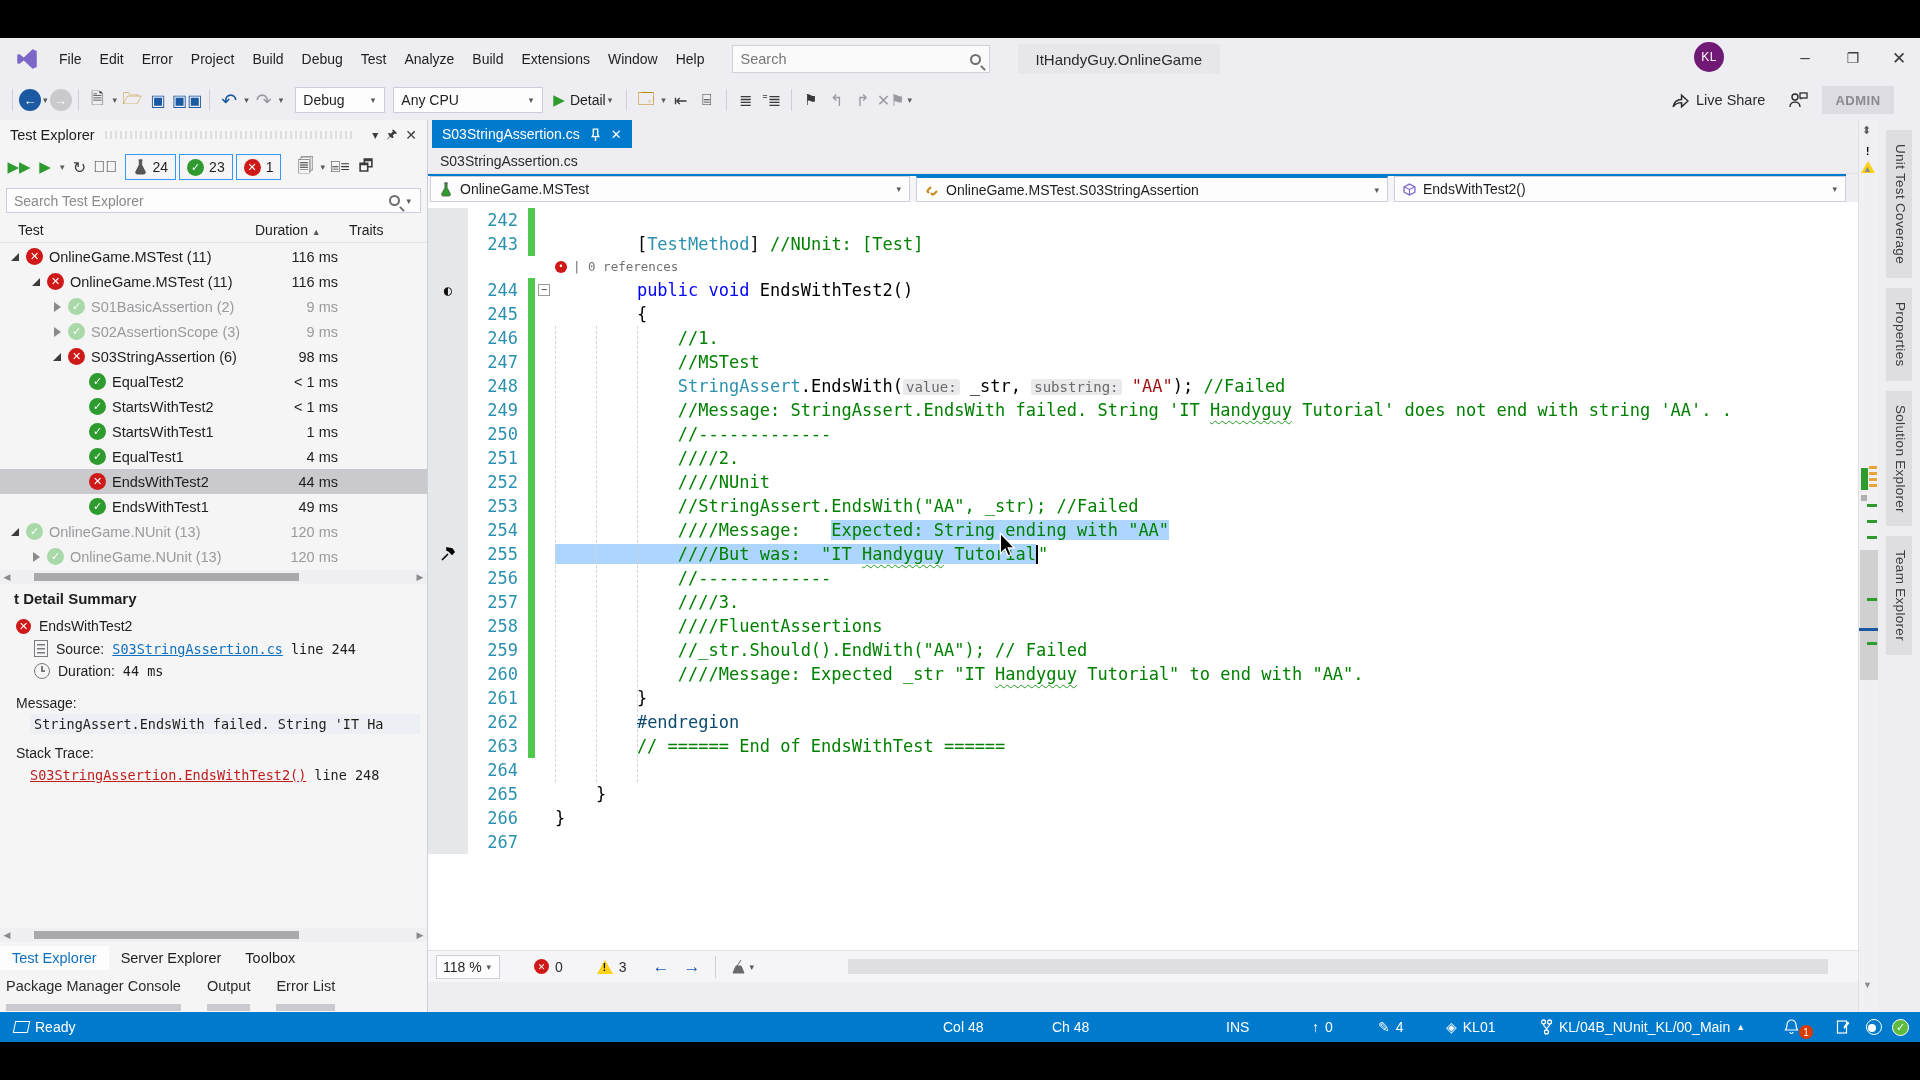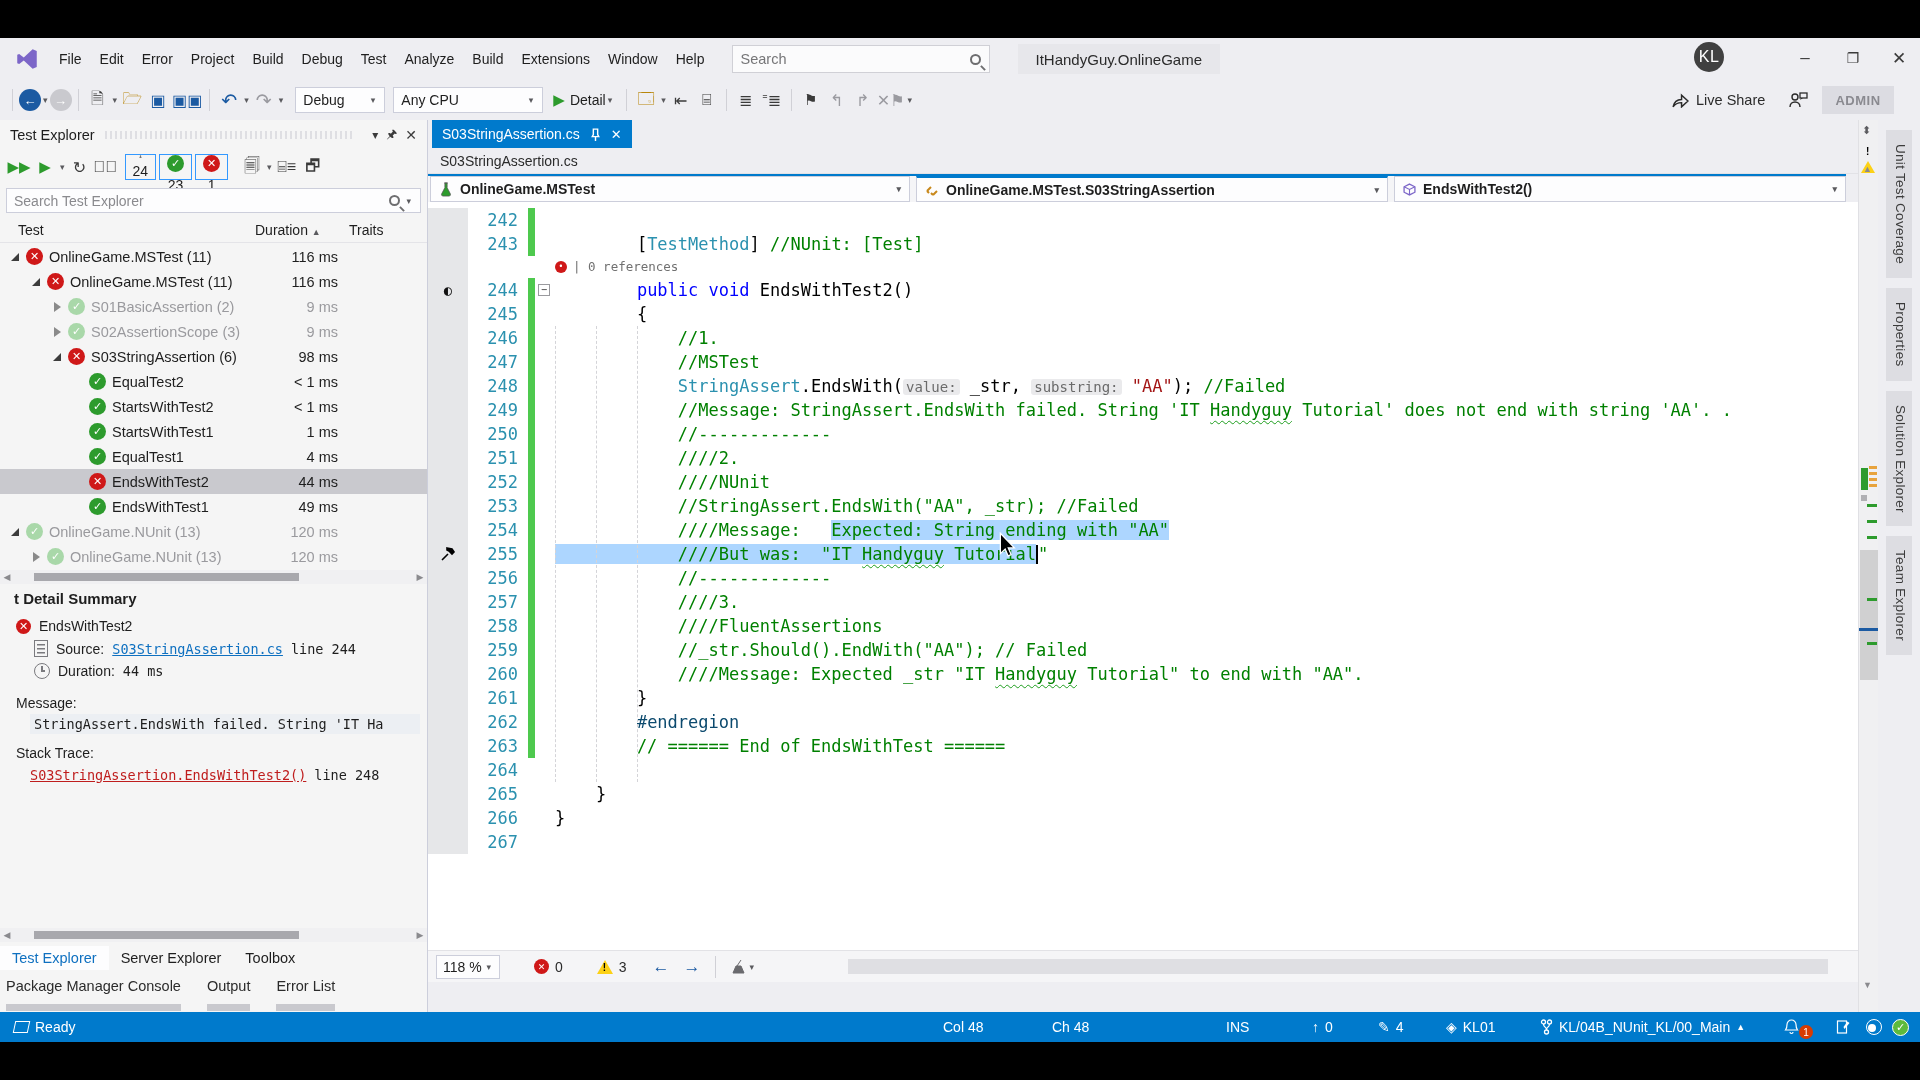--- a/index.html
+++ b/index.html
@@ -13,22 +13,22 @@
 
   
   #titlebar { position:absolute; top:38px; left:0; width:1920px; height:42px; background:#eeeef2; display:flex; align-items:center; }
   #vs-logo { width:26px; height:26px; margin:0 10px 0 14px; }
   .menu-item { padding:4px 9px; font-size:14px; color:#1e1e1e; cursor:default; }
   #search-box { width:258px; height:28px; background:#fbfbfc; border:1px solid #d0d0d6; margin-left:18px;
     display:flex; align-items:center; justify-content:space-between; padding:0 8px; color:#767678; font-size:14.5px; }
   .mag { width:11px; height:11px; border:2px solid #6e6e70; border-radius:50%; position:relative; display:inline-block; }
   .mag::after { content:""; position:absolute; width:2px; height:6px; background:#6e6e70; transform:rotate(-45deg); left:10px; top:9px; }
   #title-chip { margin-left:28px; background:#e7e7eb; height:30px; display:flex; align-items:center; padding:0 18px; font-size:15px; color:#2b2b2b; }
-  #avatar { position:absolute; left:1694px; top:4px; width:30px; height:30px; border-radius:50%; background:#404040; color:#fff;
-    font-size:16px; display:flex; align-items:center; justify-content:center; letter-spacing:0.5px; }
+  #avatar { position:absolute; left:1694px; top:4px; width:30px; height:30px; border-radius:50%; background:#701a75; color:#fff;
+    font-size:12px; display:flex; align-items:center; justify-content:center; letter-spacing:0.5px; }
   .winbtn { position:absolute; top:0; width:46px; height:40px; display:flex; align-items:center; justify-content:center; color:#3b3b3b; font-size:17px; }
 
   
   #toolbar { position:absolute; top:80px; left:0; width:1920px; height:40px; background:#eeeef2; display:flex; align-items:center; font-size:14px; }
   .tb-ic { display:inline-flex; align-items:center; justify-content:center; min-width:24px; height:26px; margin:0 1px; color:#1b5aa2; font-size:16px; }
   .tb-ic.gray { color:#9a9aa0; }
   .tb-ic.gold { color:#b8860b; }
   .tb-ic.dark { color:#3a3a3a; }
   .tb-caret { color:#5a5a5e; font-size:9px; margin:0 2px; }
   .tb-sep { width:1px; height:22px; background:#d0d0d6; margin:0 6px; }
@@ -44,21 +44,21 @@
   
   #main { position:absolute; top:120px; left:0; width:1920px; height:892px; }
 
   
   #left-panel { position:absolute; left:0; top:0; width:428px; height:892px; background:#f5f5f5; border-right:1px solid #cccedb; }
   #te-header { position:absolute; top:2px; left:0; right:0; height:26px; display:flex; align-items:center; padding:0 10px; font-size:14.5px; color:#1e1e1e; }
   #te-grip { flex:1; height:8px; margin:0 10px;
     background:repeating-linear-gradient(90deg,#d9d9de 0 2px, transparent 2px 5px); opacity:.8; }
   .hdr-ic { margin-left:8px; color:#3b3b3b; font-size:12px; }
   #te-toolbar { position:absolute; top:30px; left:6px; right:6px; height:34px; display:flex; align-items:center; }
-  .badge-box { display:flex; align-items:center; border:1px solid #3399ff; height:26px; padding:0 7px; margin-right:3px; font-size:14px; gap:5px; background:#f5f5f5;flex-direction:column; }
+  .badge-box { display:flex; align-items:center; border:1px solid #3399ff; height:26px; padding:0 7px; margin-right:3px; font-size:14px; gap:5px; background:#f5f5f5; }
   .st-circ { width:17px; height:17px; border-radius:50%; display:inline-flex; align-items:center; justify-content:center; color:#fff; font-size:11px; flex:0 0 auto; }
   .st-pass { background:#2d9b2d; }
   .st-fail { background:#cf1818; }
   .st-faded { background:#a9d8a9; }
   #te-search { position:absolute; top:68px; left:6px; right:6px; height:25px; background:#fdfdfe; border:1px solid #cccedb;
     display:flex; align-items:center; justify-content:space-between; padding:0 7px; font-size:14px; color:#8a8a8e; }
   #te-cols { position:absolute; top:100px; left:0; right:0; height:23px; font-size:14px; color:#1e1e1e; border-bottom:1px solid #e4e4e8; }
   #te-cols .col { position:absolute; top:2px; }
   #tree { position:absolute; top:124px; left:0; right:0; }
   .trow { height:25px; display:flex; align-items:center; font-size:14.5px; position:relative; }
@@ -94,21 +94,21 @@
   #panel-tabs1 .ptab.active { background:#fdfdfe; color:#0e70c0; }
   #panel-tabs2 { position:absolute; top:858px; left:6px; display:flex; gap:26px; font-size:14.5px; color:#2b2b2b; width:900px; }
   #panel-tabs2 .ptab2 { position:relative; padding-bottom:4px; }
   #panel-tabs2 .ptab2::after { content:""; position:absolute; left:0; right:0; top:26px; height:7px; background:#c9c9ce; }
 
   
   #editor { position:absolute; left:428px; top:0; width:1430px; height:892px; }
   #tabrow { position:absolute; top:0; left:0; right:0; height:28px; }
   #file-tab { position:absolute; left:4px; top:0; height:28px; background:#007acc; color:#fff; display:flex; align-items:center; padding:0 10px; font-size:14px; gap:10px; }
   #filename-row { position:absolute; top:28px; left:0; right:0; height:26px; background:#eeeef2; display:flex; align-items:center; padding-left:12px; font-size:14px; color:#2b2b2b; border-bottom:1px solid #e2e2e6; }
-  #breadcrumbs { position:absolute; top:54px; left:0; right:12px; height:38px; border-top:2px solid #007acc; background:#f5f5f7; display:flex;font-weight:bold; }
+  #breadcrumbs { position:absolute; top:54px; left:0; right:12px; height:38px; border-top:2px solid #007acc; background:#f5f5f7; display:flex; }
   .bc-box { height:26px; background:#fdfdfe; border:1px solid #cccedb; display:flex; align-items:center; padding:0 8px; font-size:14px; gap:7px; color:#1e1e1e; }
   .bc-caret { margin-left:auto; color:#5a5a5e; font-size:9px; }
 
   #code-wrap { position:absolute; top:82px; left:0; right:0; bottom:62px; background:#fff; overflow:hidden; }
   #code { position:relative; font-family:"DejaVu Sans Mono", monospace; font-size:17px; padding-top:6px; }
   .cl { display:flex; height:24px; line-height:24px; align-items:stretch; }
   .cl .margin { width:40px; flex:0 0 auto; background:#e6e7e9; position:relative; display:flex; align-items:center; justify-content:center; color:#111; font-size:14px; }
   .cl .lnum { width:60px; flex:0 0 auto; text-align:right; padding-right:10px; color:#2b91af; }
   .cl .chg { width:7px; flex:0 0 auto; }
   .cl .chg.on { background:#4ec94e; }

